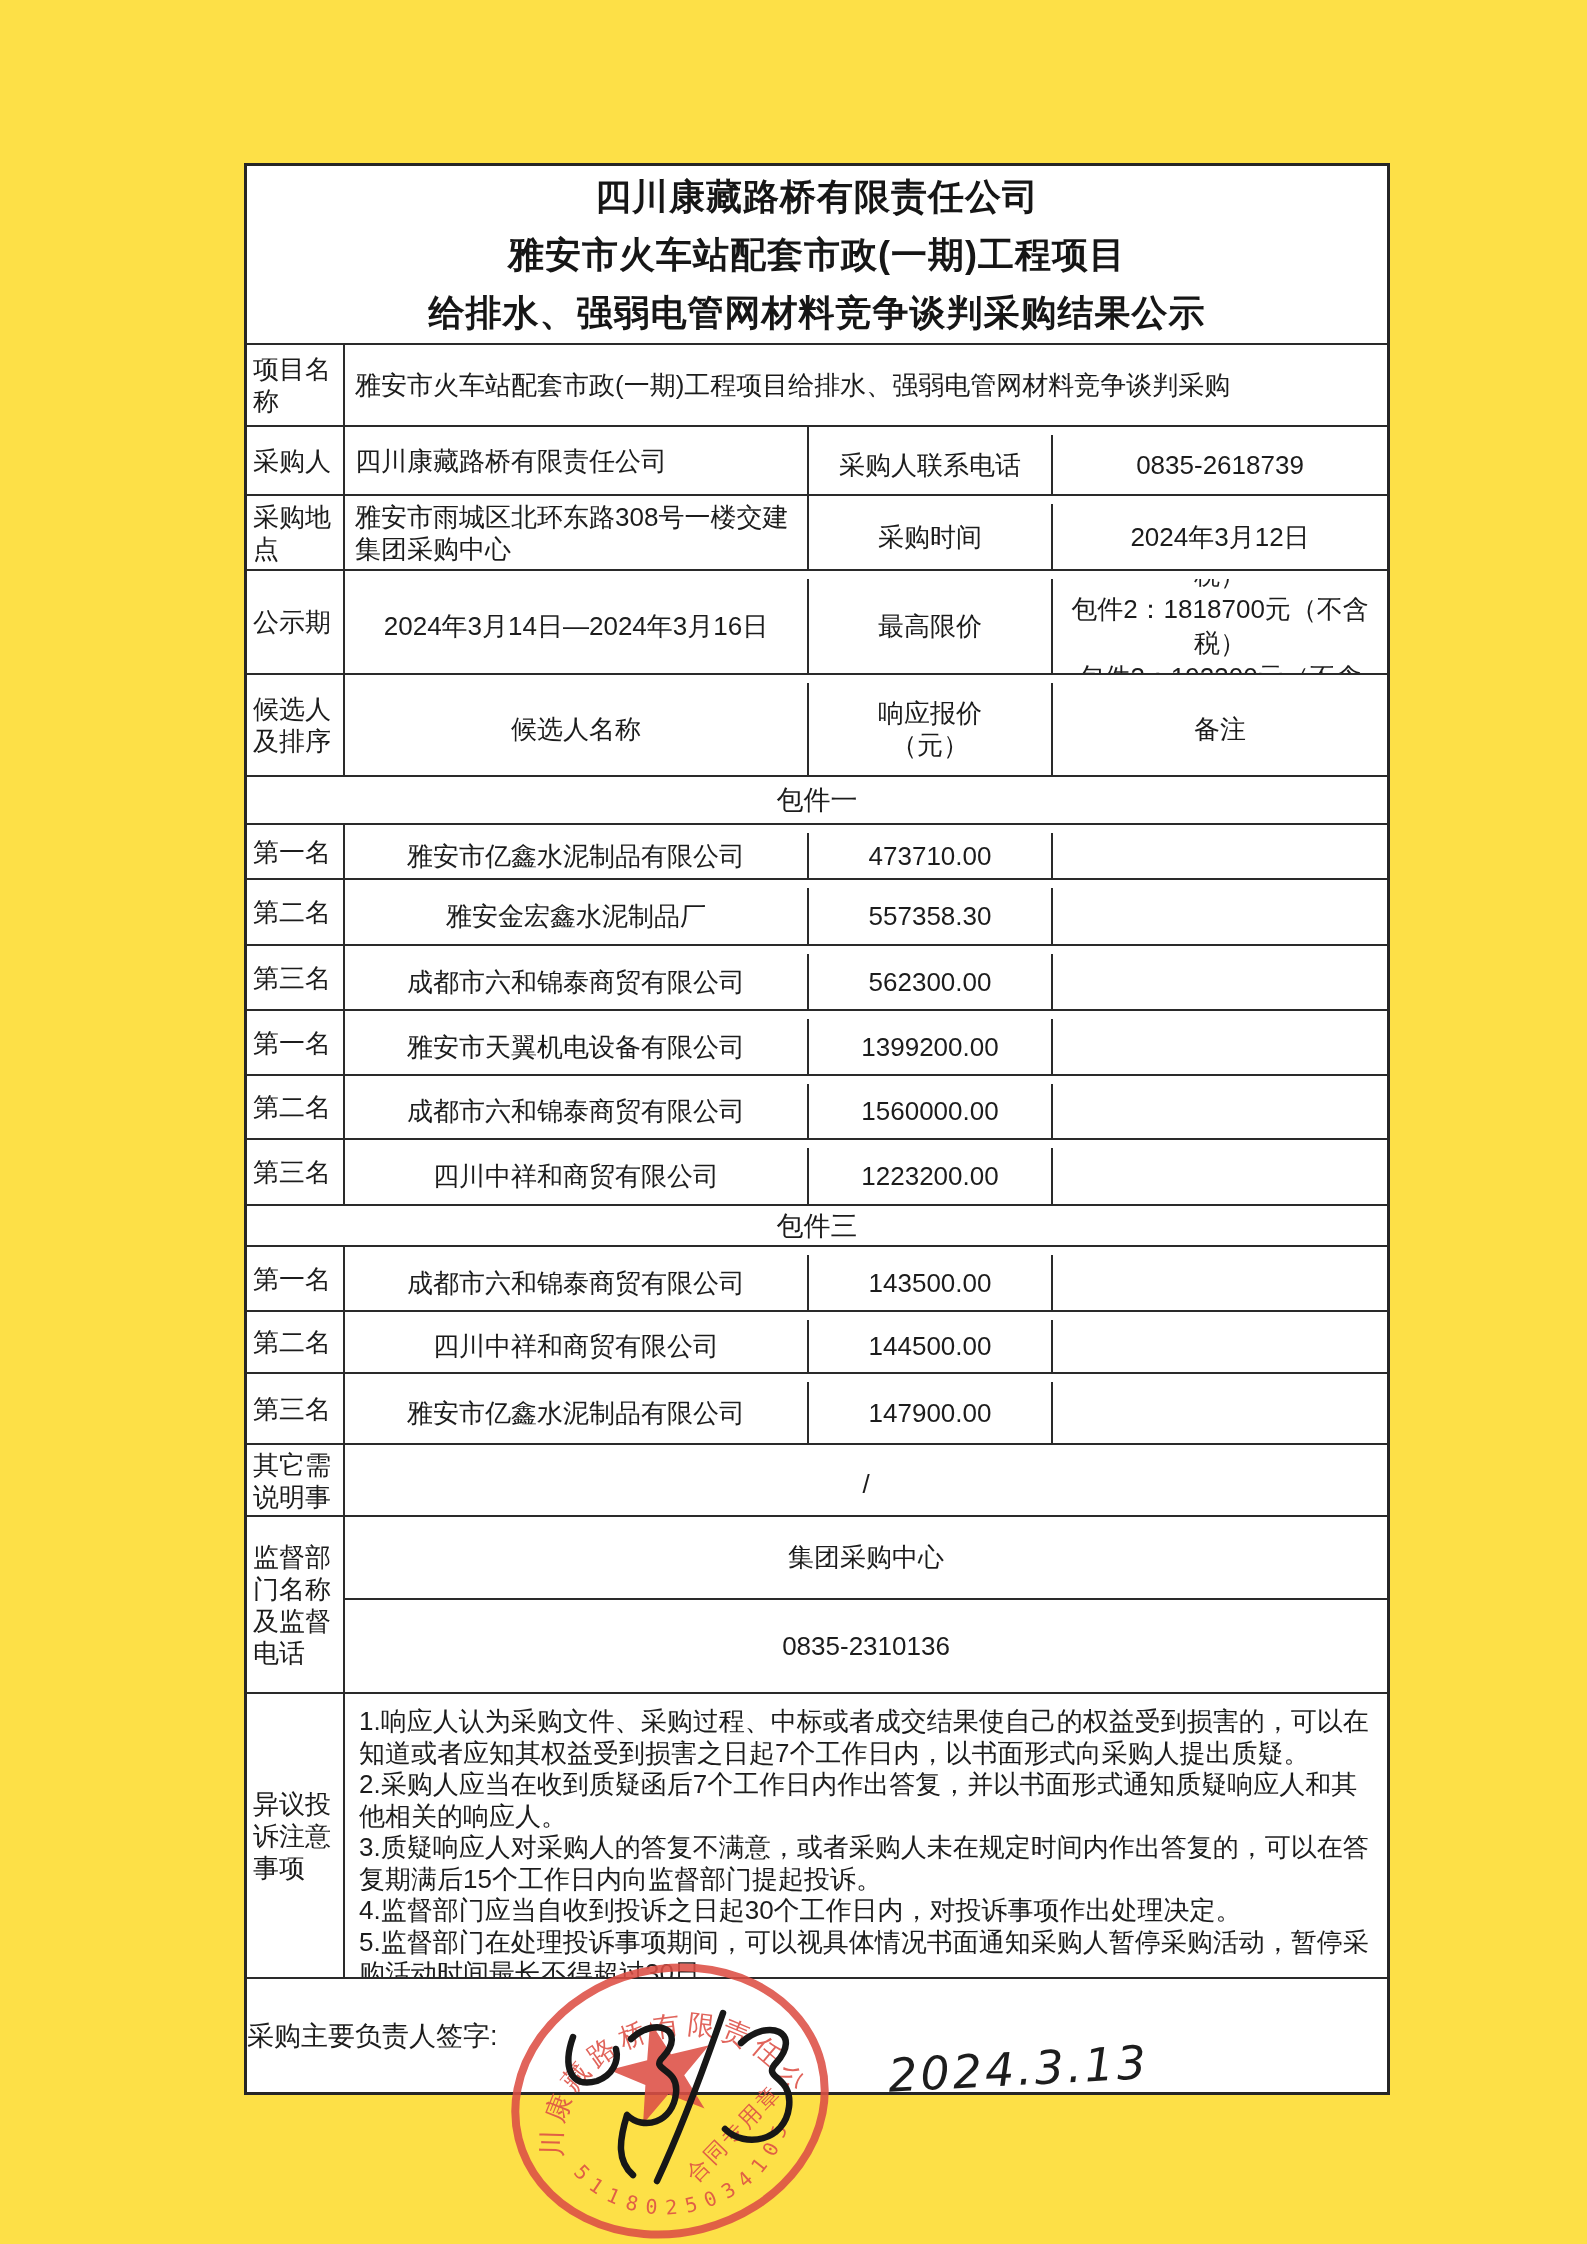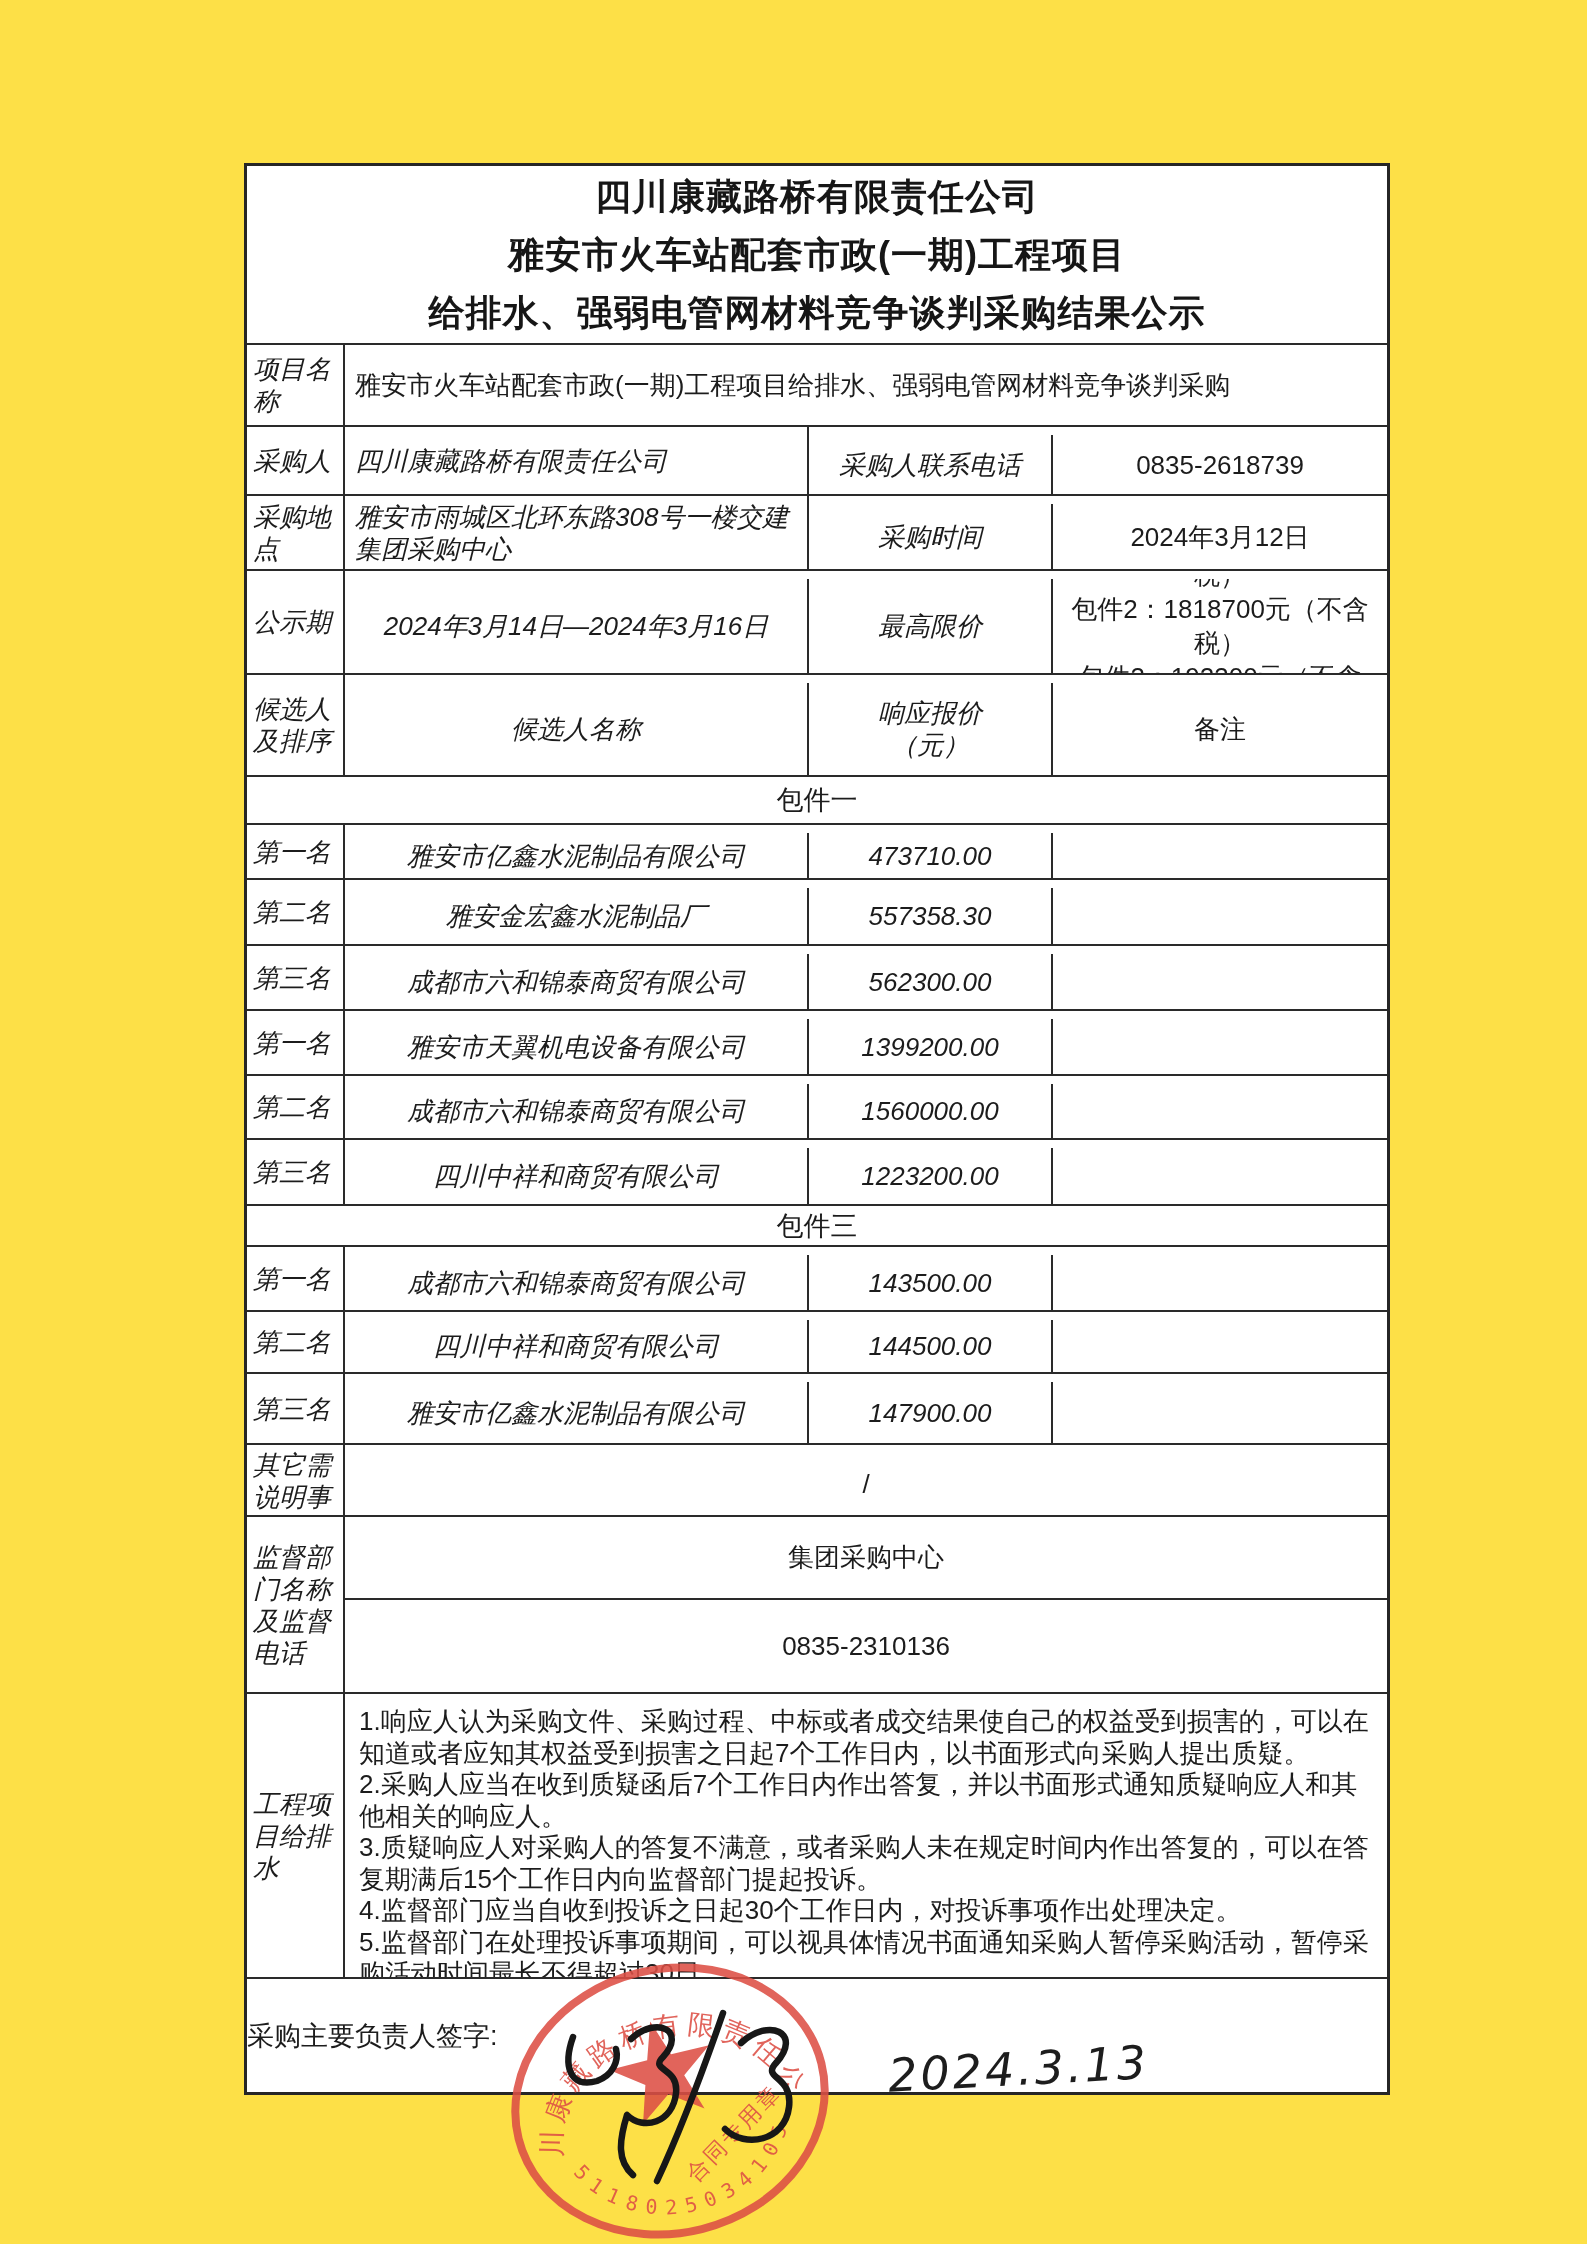--- a/index.html
+++ b/index.html
@@ -8,21 +8,21 @@
     font-family:"Liberation Sans","DejaVu Sans",sans-serif;color:#1c1c1c;
     overflow:hidden;margin:0 auto;
   }
   .doc-table{
     position:absolute;left:244px;top:163px;width:1146px;
     border:3px solid #262626;box-sizing:border-box;background:#fff;
   }
   .row{display:flex;box-sizing:border-box;border-bottom:2px solid #2a2a2a;}
   .row.last{border-bottom:none;}
   .cell{box-sizing:border-box;display:flex;align-items:center;overflow:hidden;font-size:26px;line-height:32px;}
-  .cell.bR{border-right:2px solid #2a2a2a;font-style:italic;}
+  .cell.bR{border-right:2px solid #2a2a2a;}
   .c1{flex:0 0 98px;}
   .c2{flex:0 0 464px;}
   .c3{flex:0 0 244px;}
   .c4{flex:1 1 auto;}
   .full{flex:1 1 auto;}
   .label{padding:4px 6px;}
   .vleft{justify-content:flex-start;padding:4px 10px;text-align:left;}
   .vcenter{justify-content:center;text-align:center;padding:4px 6px;margin-top:8px;}
   .pre{white-space:pre-line;}
   .title-cell{flex-direction:column;justify-content:center;align-items:center;
@@ -165,21 +165,21 @@
 
     <div class="row" style="height:177px">
       <div class="cell c1 bR label">监督部门名称及监督电话</div>
       <div class="supRight">
         <div class="supCell supDivider" style="height:83px">集团采购中心</div>
         <div class="supCell" style="flex:1">0835-2310136</div>
       </div>
     </div>
 
     <div class="row" style="height:285px">
-      <div class="cell c1 bR label">工程项目给排水</div>
+      <div class="cell c1 bR label">异议投诉注意事项</div>
       <div class="cell full complaint-cell" style="display:block">
         <div>1.响应人认为采购文件、采购过程、中标或者成交结果使自己的权益受到损害的，可以在知道或者应知其权益受到损害之日起7个工作日内，以书面形式向采购人提出质疑。</div>
         <div>2.采购人应当在收到质疑函后7个工作日内作出答复，并以书面形式通知质疑响应人和其他相关的响应人。</div>
         <div>3.质疑响应人对采购人的答复不满意，或者采购人未在规定时间内作出答复的，可以在答复期满后15个工作日内向监督部门提起投诉。</div>
         <div>4.监督部门应当自收到投诉之日起30个工作日内，对投诉事项作出处理决定。</div>
         <div>5.监督部门在处理投诉事项期间，可以视具体情况书面通知采购人暂停采购活动，暂停采购活动时间最长不得超过30日。</div>
       </div>
     </div>
 
     <div class="row last" style="height:113px">

